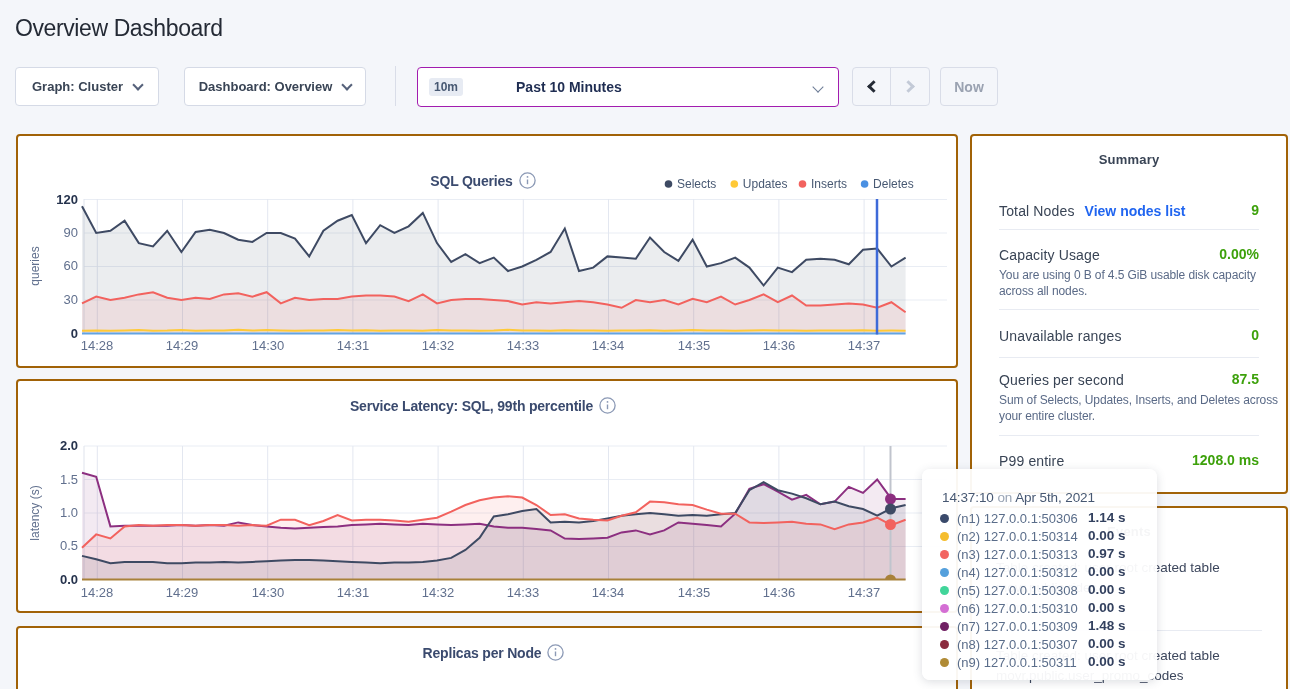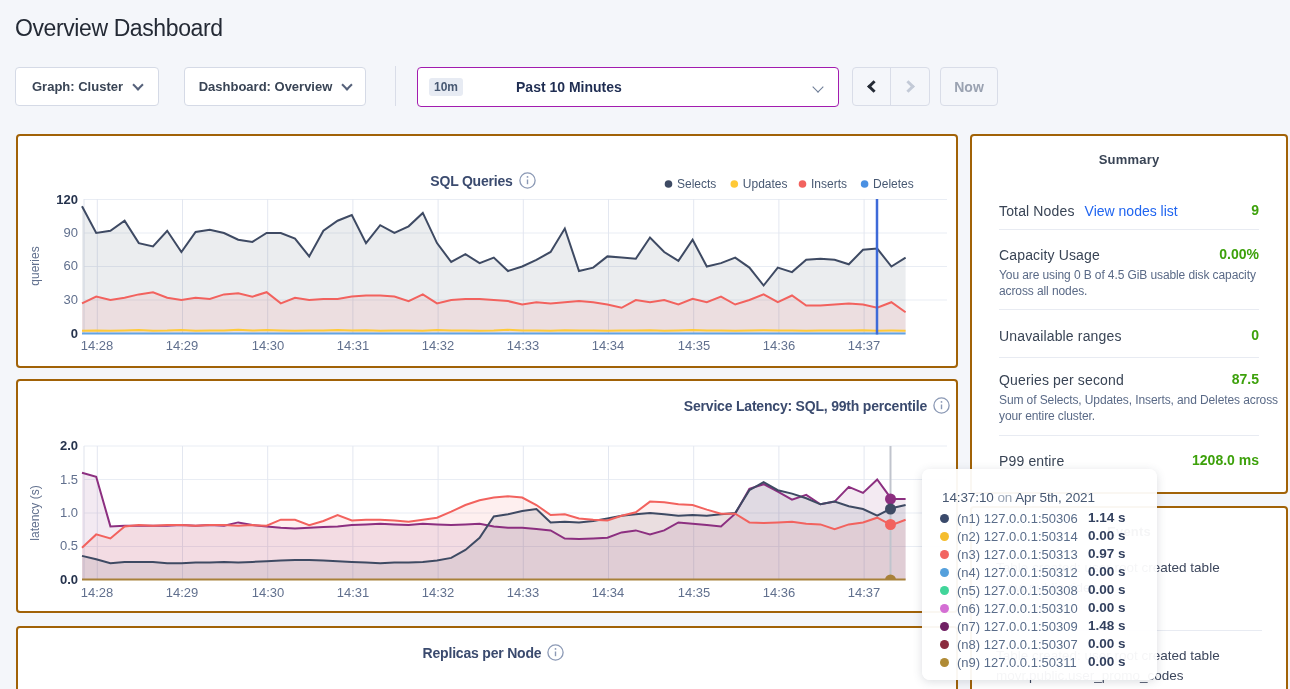--- a/index.html
+++ b/index.html
@@ -25,21 +25,21 @@
 #nowbtn { position:absolute; left:940px; top:67px; width:58px; height:39px; border:1px solid #d9dde8; border-radius:4px;
          display:flex; align-items:center; justify-content:center; font-size:14px; font-weight:bold; color:#9aa2b1; }
 .ctitle { position:absolute; width:942px; text-align:center; font-size:14px; letter-spacing:-0.2px; font-weight:bold; color:#3a4a6e; padding-right:8px; }
 .ctitle .info { display:inline-block; vertical-align:-3px; margin-left:6px; }
 
 #summary { left:970px; top:134px; width:318px; height:360px; }
 .sum-title { position:absolute; width:100%; text-align:center; top:16px; font-size:13px; letter-spacing:0.2px; font-weight:bold; color:#394455; }
 .srow { position:absolute; left:27px; right:27px; }
 .srow .lab { font-size:14px; letter-spacing:0.15px; font-weight:normal; color:#394455; }
 .srow .val { position:absolute; right:0; top:0; font-size:14px; font-weight:bold; color:#3da10b; }
-.srow .link { font-size:14px; font-weight:normal; color:#2065f0; margin-left:10px; }
+.srow .link { font-size:14px; font-weight:bold; color:#2065f0; margin-left:10px; }
 .sdesc { position:absolute; left:27px; font-size:12px; letter-spacing:-0.1px; color:#5a6a87; line-height:15.6px; white-space:nowrap; }
 .sdiv { position:absolute; left:27px; right:27px; height:1px; background:#e8ebf2; }
 
 #events { left:970px; top:506px; width:318px; height:220px; }
 .ev-title { position:absolute; width:100%; text-align:center; top:16px; font-size:13px; letter-spacing:0.2px; font-weight:bold; color:#394455; }
 .evrow { position:absolute; left:24px; right:24px; font-size:13.5px; color:#3c465c; line-height:20px; }
 .evtime { font-size:12px; color:#8a94a8; }
 
 #tooltip { position:absolute; left:922px; top:469px; width:235px; height:211px; background:rgba(255,255,255,0.95);
           border-radius:8px; box-shadow:0 2px 10px rgba(60,70,90,0.18); z-index:5; }
@@ -95,21 +95,21 @@
     <div class="evrow" style="top:50px;">Table created: user root created table<br>movr.public.rides<br><span class="evtime">14 minutes ago</span></div>
     <div class="sdiv" style="left:24px; right:24px; top:122px;"></div>
     <div class="evrow" style="top:138px;">Table created: user root created table<br>movr.public.user_promo_codes</div>
   </div>
 
   <div class="ctitle" style="left:16px; top:160px;margin-top:12px;">SQL Queries<span class="info"><svg width="17" height="17" viewBox="0 0 17 17">
           <circle cx="8.5" cy="8.5" r="7.6" fill="none" stroke="#8b99b5" stroke-width="1.3"></circle>
           <line x1="8.5" y1="7.5" x2="8.5" y2="12.2" stroke="#8b99b5" stroke-width="1.4"></line>
           <circle cx="8.5" cy="4.9" r="0.9" fill="#8b99b5"></circle>
         </svg></span></div>
-  <div class="ctitle" style="left:16px; top:397px;text-align:right;">Service Latency: SQL, 99th percentile<span class="info"><svg width="17" height="17" viewBox="0 0 17 17">
+  <div class="ctitle" style="left:16px; top:397px;">Service Latency: SQL, 99th percentile<span class="info"><svg width="17" height="17" viewBox="0 0 17 17">
           <circle cx="8.5" cy="8.5" r="7.6" fill="none" stroke="#8b99b5" stroke-width="1.3"></circle>
           <line x1="8.5" y1="7.5" x2="8.5" y2="12.2" stroke="#8b99b5" stroke-width="1.4"></line>
           <circle cx="8.5" cy="4.9" r="0.9" fill="#8b99b5"></circle>
         </svg></span></div>
   <div class="ctitle" style="left:16px; top:644px;padding-left:21px;">Replicas per Node<span class="info"><svg width="17" height="17" viewBox="0 0 17 17">
           <circle cx="8.5" cy="8.5" r="7.6" fill="none" stroke="#8b99b5" stroke-width="1.3"></circle>
           <line x1="8.5" y1="7.5" x2="8.5" y2="12.2" stroke="#8b99b5" stroke-width="1.4"></line>
           <circle cx="8.5" cy="4.9" r="0.9" fill="#8b99b5"></circle>
         </svg></span></div>
 

